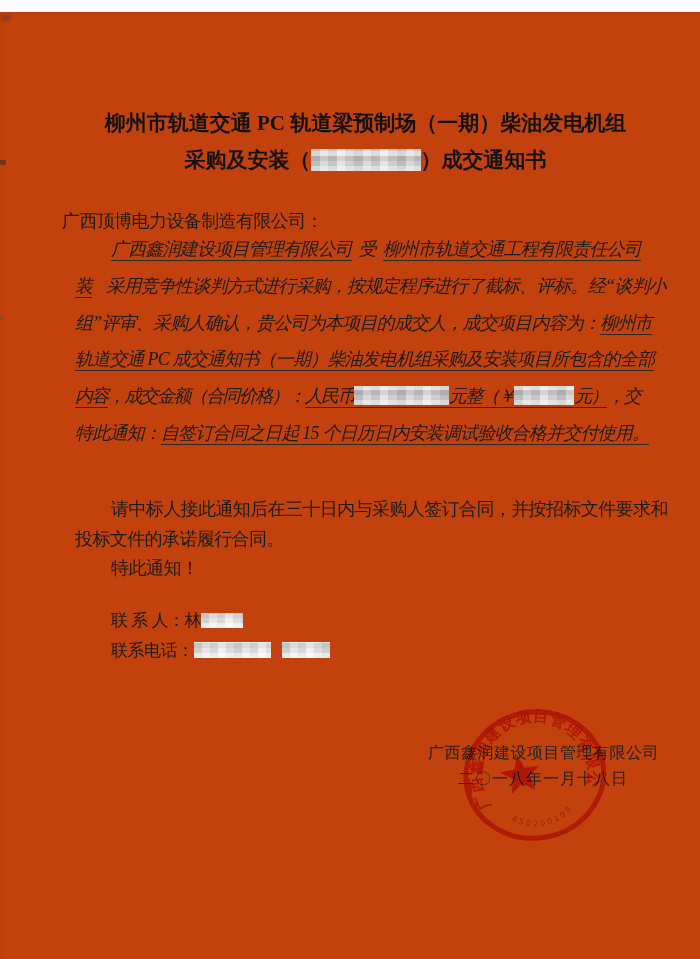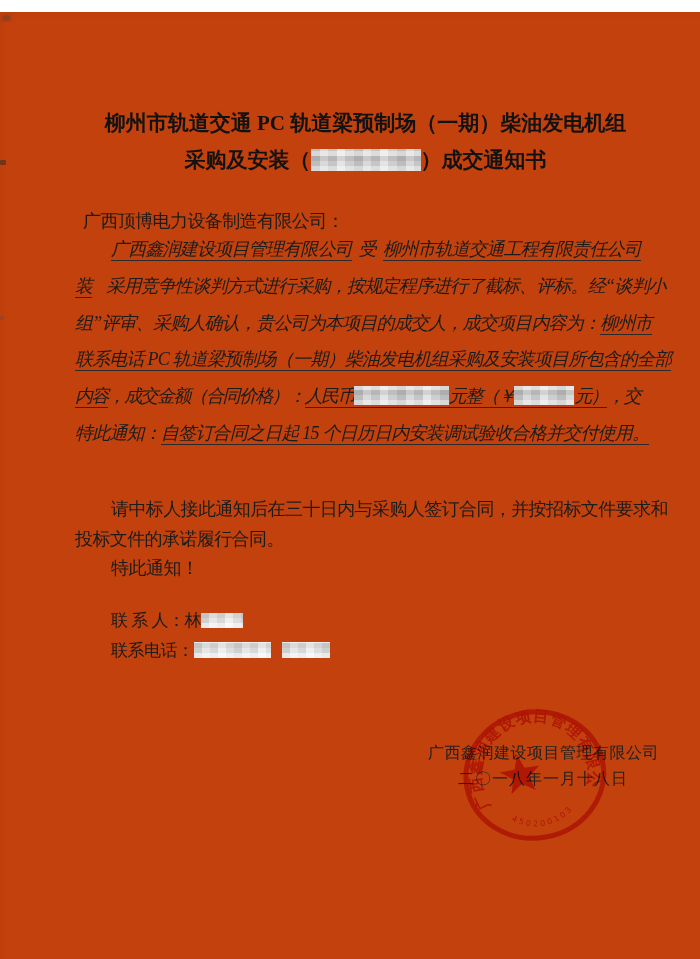--- a/index.html
+++ b/index.html
@@ -5,21 +5,21 @@
   html,body{margin:0;padding:0;background:#ffffff;}
   .page{
     position:relative;width:700px;height:959px;margin:12px auto;background:#c2410c;
     font-family:"Liberation Serif","DejaVu Serif",serif;color:#1c1c1c;
     overflow:hidden;box-shadow:inset 0 0 8px rgba(0,0,0,.05);padding-left:31px;
   }
   
   .title{position:absolute;top:93px;left:0;right:0;text-align:center;
     font-size:21px;font-weight:bold;line-height:37px;color:#121212;letter-spacing:0;}
   
-  .addressee{position:absolute;top:197px;left:83px;font-size:18px;letter-spacing:-0.6px;}
+  .addressee{position:absolute;top:197px;left:62px;font-size:18px;letter-spacing:-0.6px;}
   .para1{position:absolute;top:219px;left:75px;width:560px;font-size:18px;letter-spacing:-0.8px;font-style:italic;}
   .para1 .ln{height:36.8px;line-height:36.8px;white-space:nowrap;}
   .para2{position:absolute;top:482px;left:75px;width:560px;font-size:18px;letter-spacing:-0.6px;}
   .para2 .ln{height:30px;line-height:30px;white-space:nowrap;}
   .notice-end{position:absolute;top:541px;left:75px;font-size:18px;line-height:30px;letter-spacing:-0.5px;}
   .contacts{position:absolute;top:594px;left:75px;font-size:17px;letter-spacing:-0.5px;}
   .contacts .ln{height:30px;line-height:30px;white-space:nowrap;}
   .indent{padding-left:36px;}
   .u{border-bottom:1px solid #2a2a2a;padding-bottom:1px;}
   .gap-s{padding:0 7px;}
@@ -66,21 +66,21 @@
     <div>柳州市轨道交通 PC 轨道梁预制场（一期）柴油发电机组</div>
     <div><span>采购及安装（</span><span class="mosaic m-title"></span><span>）成交通知书</span></div>
   </div>
 
   <div class="addressee">广西顶博电力设备制造有限公司：</div>
 
   <div class="para1">
     <div class="ln indent"><span class="u">广西鑫润建设项目管理有限公司</span><span class="gap-s">受</span><span class="u">柳州市轨道交通工程有限责任公司</span></div>
     <div class="ln"><span class="u">装</span><span class="gap-s"></span><span>采用竞争性谈判方式进行采购，按规定程序进行了截标、评标。经“谈判小</span></div>
     <div class="ln"><span>组”评审、采购人确认，贵公司为本项目的成交人，成交项目内容为：</span><span class="u">柳州市</span></div>
-    <div class="ln"><span class="u">联系电话 PC 轨道梁预制场（一期）柴油发电机组采购及安装项目所包含的全部</span></div>
+    <div class="ln"><span class="u">轨道交通 PC 成交通知书（一期）柴油发电机组采购及安装项目所包含的全部</span></div>
     <div class="ln tight"><span class="u">内容</span><span>，成交金额（合同价格）：</span><span class="u"><span>人民币</span><span class="mosaic m-amt1"></span><span>元整（￥</span><span class="mosaic m-amt2"></span><span>元）</span></span><span>，交</span></div>
     <div class="ln"><span>特此通知：</span><span class="u">自签订合同之日起 15 个日历日内安装调试验收合格并交付使用。</span></div>
   </div>
 
   <div class="para2">
     <div class="ln indent">请中标人接此通知后在三十日内与采购人签订合同，并按招标文件要求和</div>
     <div class="ln">投标文件的承诺履行合同。</div>
   </div>
 
   <div class="notice-end indent">特此通知！</div>

